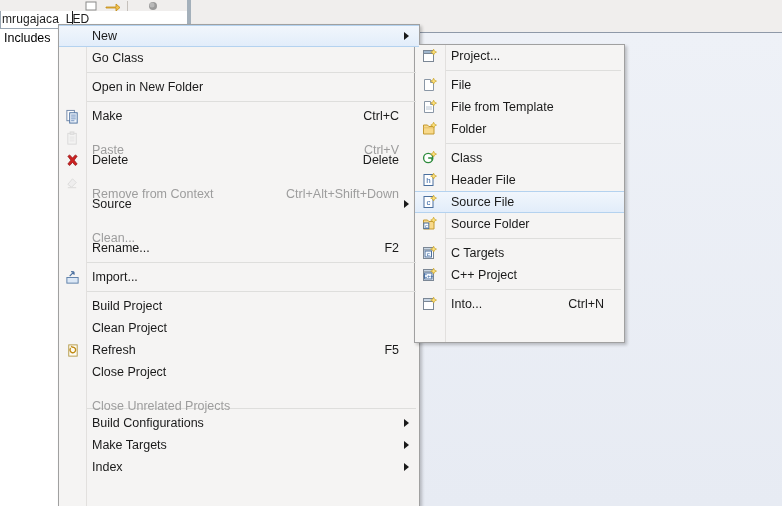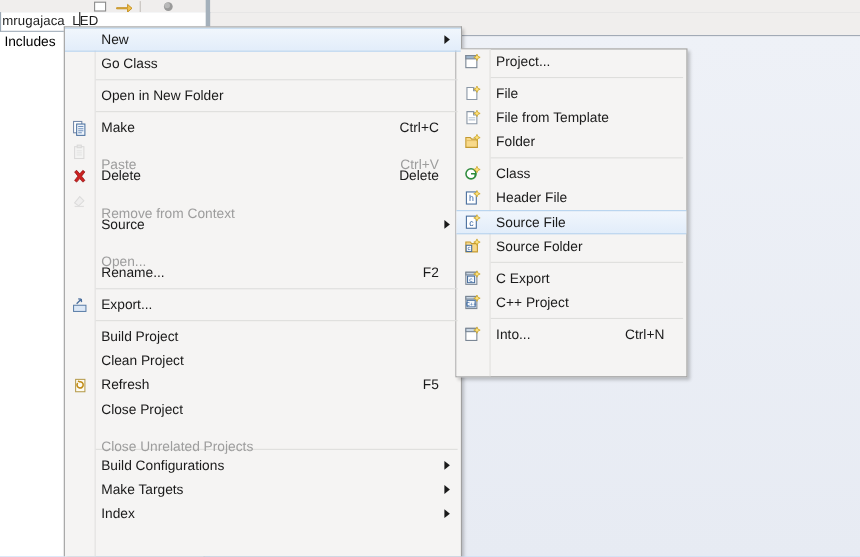--- a/index.html
+++ b/index.html
@@ -322,49 +322,50 @@
           <span class="mi-arrow"></span>
         </div>
         <div class="mi disabled">
           <span class="mi-icon" style="opacity: 0.45;">
             <svg class="ic" width="15" height="15" viewBox="0 0 16 16">
               <path d="M3 10 L8 4 L12 8 L7 13 Z" fill="#e8e8e8" stroke="#bdbdbd" stroke-width="1"></path>
               <line x1="3" y1="13.5" x2="12" y2="13.5" stroke="#c5c5c5" stroke-width="1.2"></line>
             </svg>
           </span>
           <span class="mi-label">Remove from Context</span>
+          <span class="mi-accel">Ctrl+Alt+Shift+Down</span>
           <span class="mi-arrow"></span>
         </div>
         <div class="mi">
           <span class="mi-icon"></span>
           <span class="mi-label">Source</span>
           <span class="mi-arrow">
             <span class="arrow-right"></span>
           </span>
         </div>
         <div class="mi disabled">
           <span class="mi-icon"></span>
-          <span class="mi-label">Open...</span>
+          <span class="mi-label">Clean...</span>
           <span class="mi-arrow"></span>
         </div>
         <div class="mi">
           <span class="mi-icon"></span>
           <span class="mi-label">Rename...</span>
           <span class="mi-accel">F2</span>
           <span class="mi-arrow"></span>
         </div>
         <div class="mi-sep"></div>
         <div class="mi">
           <span class="mi-icon">
             <svg class="ic" width="15" height="15" viewBox="0 0 16 16">
               <rect x="2" y="8" width="12" height="6" fill="#dce8f6" stroke="#5b7ea8" stroke-width="1"></rect>
               <path d="M5 6.5 L9.5 2 M9.5 2 L6.5 1.8 M9.5 2 L9.7 5" stroke="#4a6f9e" stroke-width="1.3" fill="none"></path>
             </svg>
           </span>
-          <span class="mi-label">Export...</span>
+          <span class="mi-label">Import...</span>
           <span class="mi-arrow"></span>
         </div>
         <div class="mi-sep"></div>
         <div class="mi">
           <span class="mi-icon"></span>
           <span class="mi-label">Build Project</span>
           <span class="mi-arrow"></span>
         </div>
         <div class="mi">
           <span class="mi-icon"></span>
@@ -518,21 +519,21 @@
         <div class="mi">
           <span class="mi-icon">
             <svg class="ic" width="16" height="16" viewBox="0 0 16 16">
               <rect x="1.5" y="2.5" width="10" height="11" fill="#ffffff" stroke="#7b8795" stroke-width="1"></rect>
               <rect x="1.5" y="2.5" width="10" height="2.4" fill="#c9d6e4" stroke="#7b8795" stroke-width="1"></rect>
               <rect x="3" y="6" width="6.5" height="6" fill="#f4f8fc" stroke="#4a6f9e" stroke-width="1"></rect>
               <text x="6.2" y="11.3" font-size="6" font-family="Liberation Sans, sans-serif" fill="#2d5fa0" text-anchor="middle">c</text>
               <path d="M11.6 1.2 L12.5 3.2 L14.5 4.1 L12.5 5 L11.6 7 L10.7 5 L8.7 4.1 L10.7 3.2 Z" fill="#ffe27a" stroke="#c9a227" stroke-width="0.7" stroke-linejoin="round"></path>
             </svg>
           </span>
-          <span class="mi-label">C Export</span>
+          <span class="mi-label">C Targets</span>
           <span class="mi-arrow"></span>
         </div>
         <div class="mi">
           <span class="mi-icon">
             <svg class="ic" width="16" height="16" viewBox="0 0 16 16">
               <rect x="1.5" y="2.5" width="10" height="11" fill="#ffffff" stroke="#7b8795" stroke-width="1"></rect>
               <rect x="1.5" y="2.5" width="10" height="2.4" fill="#c9d6e4" stroke="#7b8795" stroke-width="1"></rect>
               <rect x="2.6" y="6" width="7.4" height="6" fill="#f4f8fc" stroke="#4a6f9e" stroke-width="1"></rect>
               <text x="6.3" y="11.2" font-size="5.2" font-family="Liberation Sans, sans-serif" fill="#2d5fa0" text-anchor="middle">C++</text>
               <path d="M11.6 1.2 L12.5 3.2 L14.5 4.1 L12.5 5 L11.6 7 L10.7 5 L8.7 4.1 L10.7 3.2 Z" fill="#ffe27a" stroke="#c9a227" stroke-width="0.7" stroke-linejoin="round"></path>

